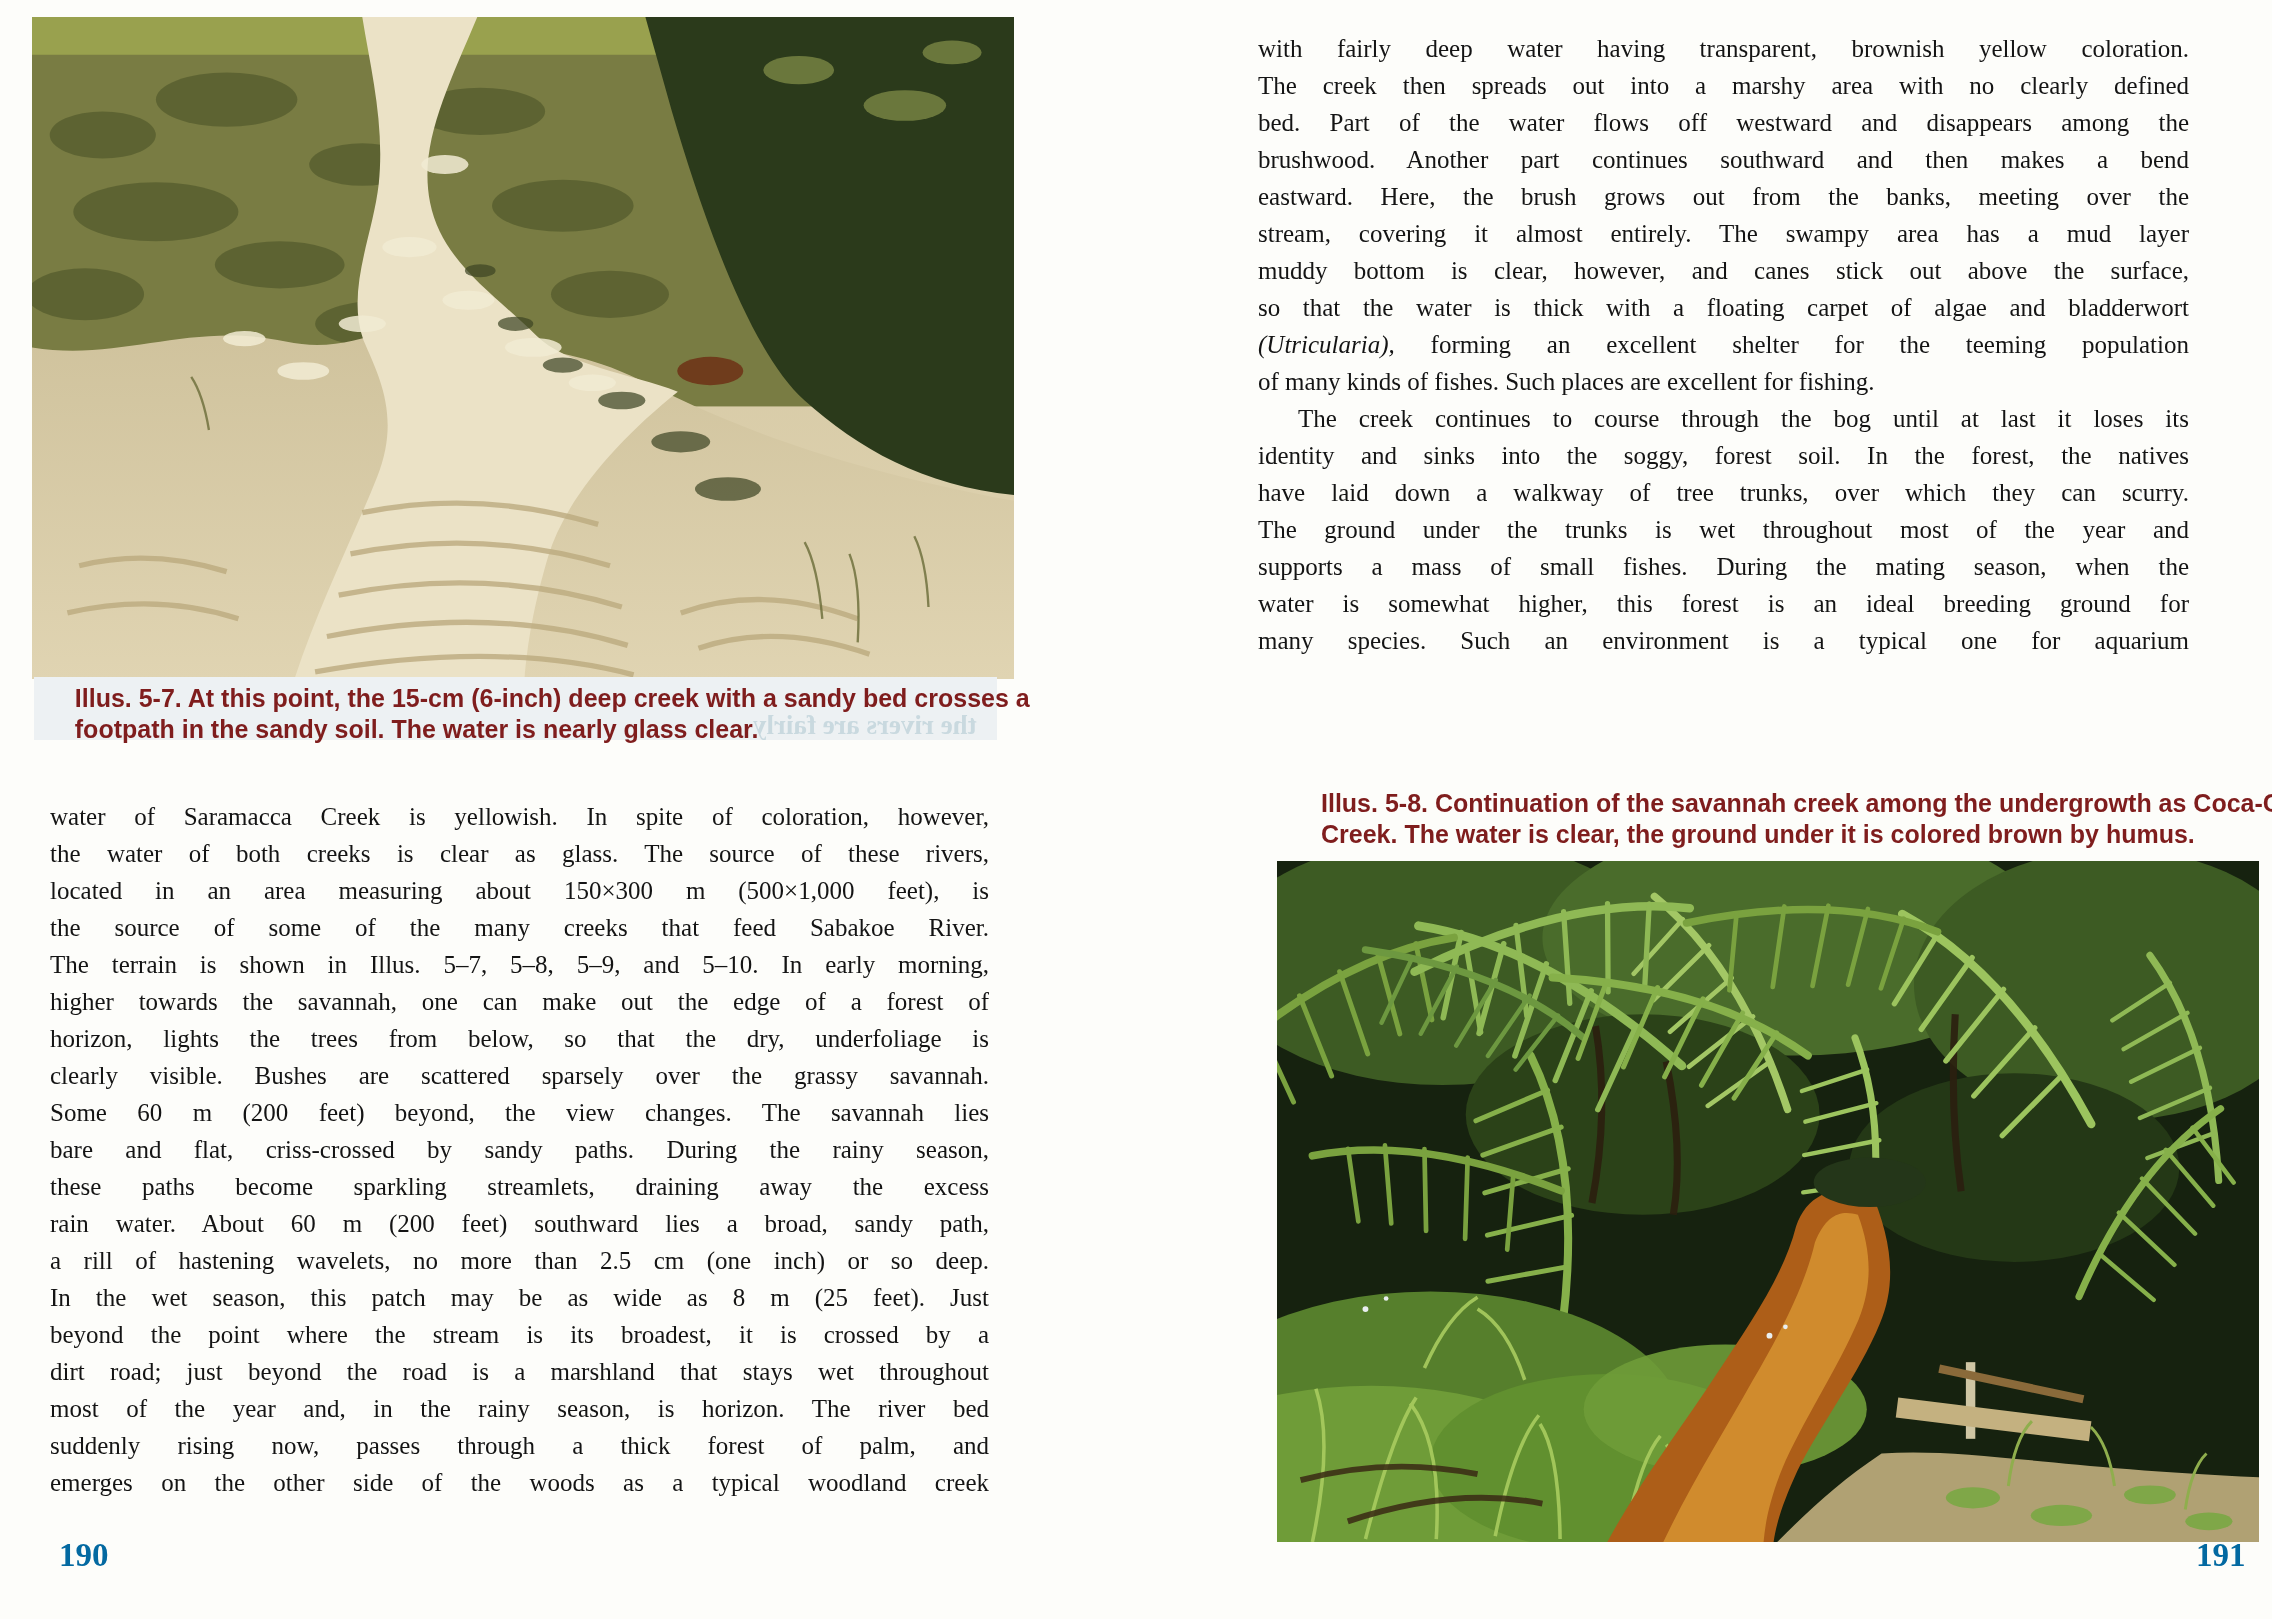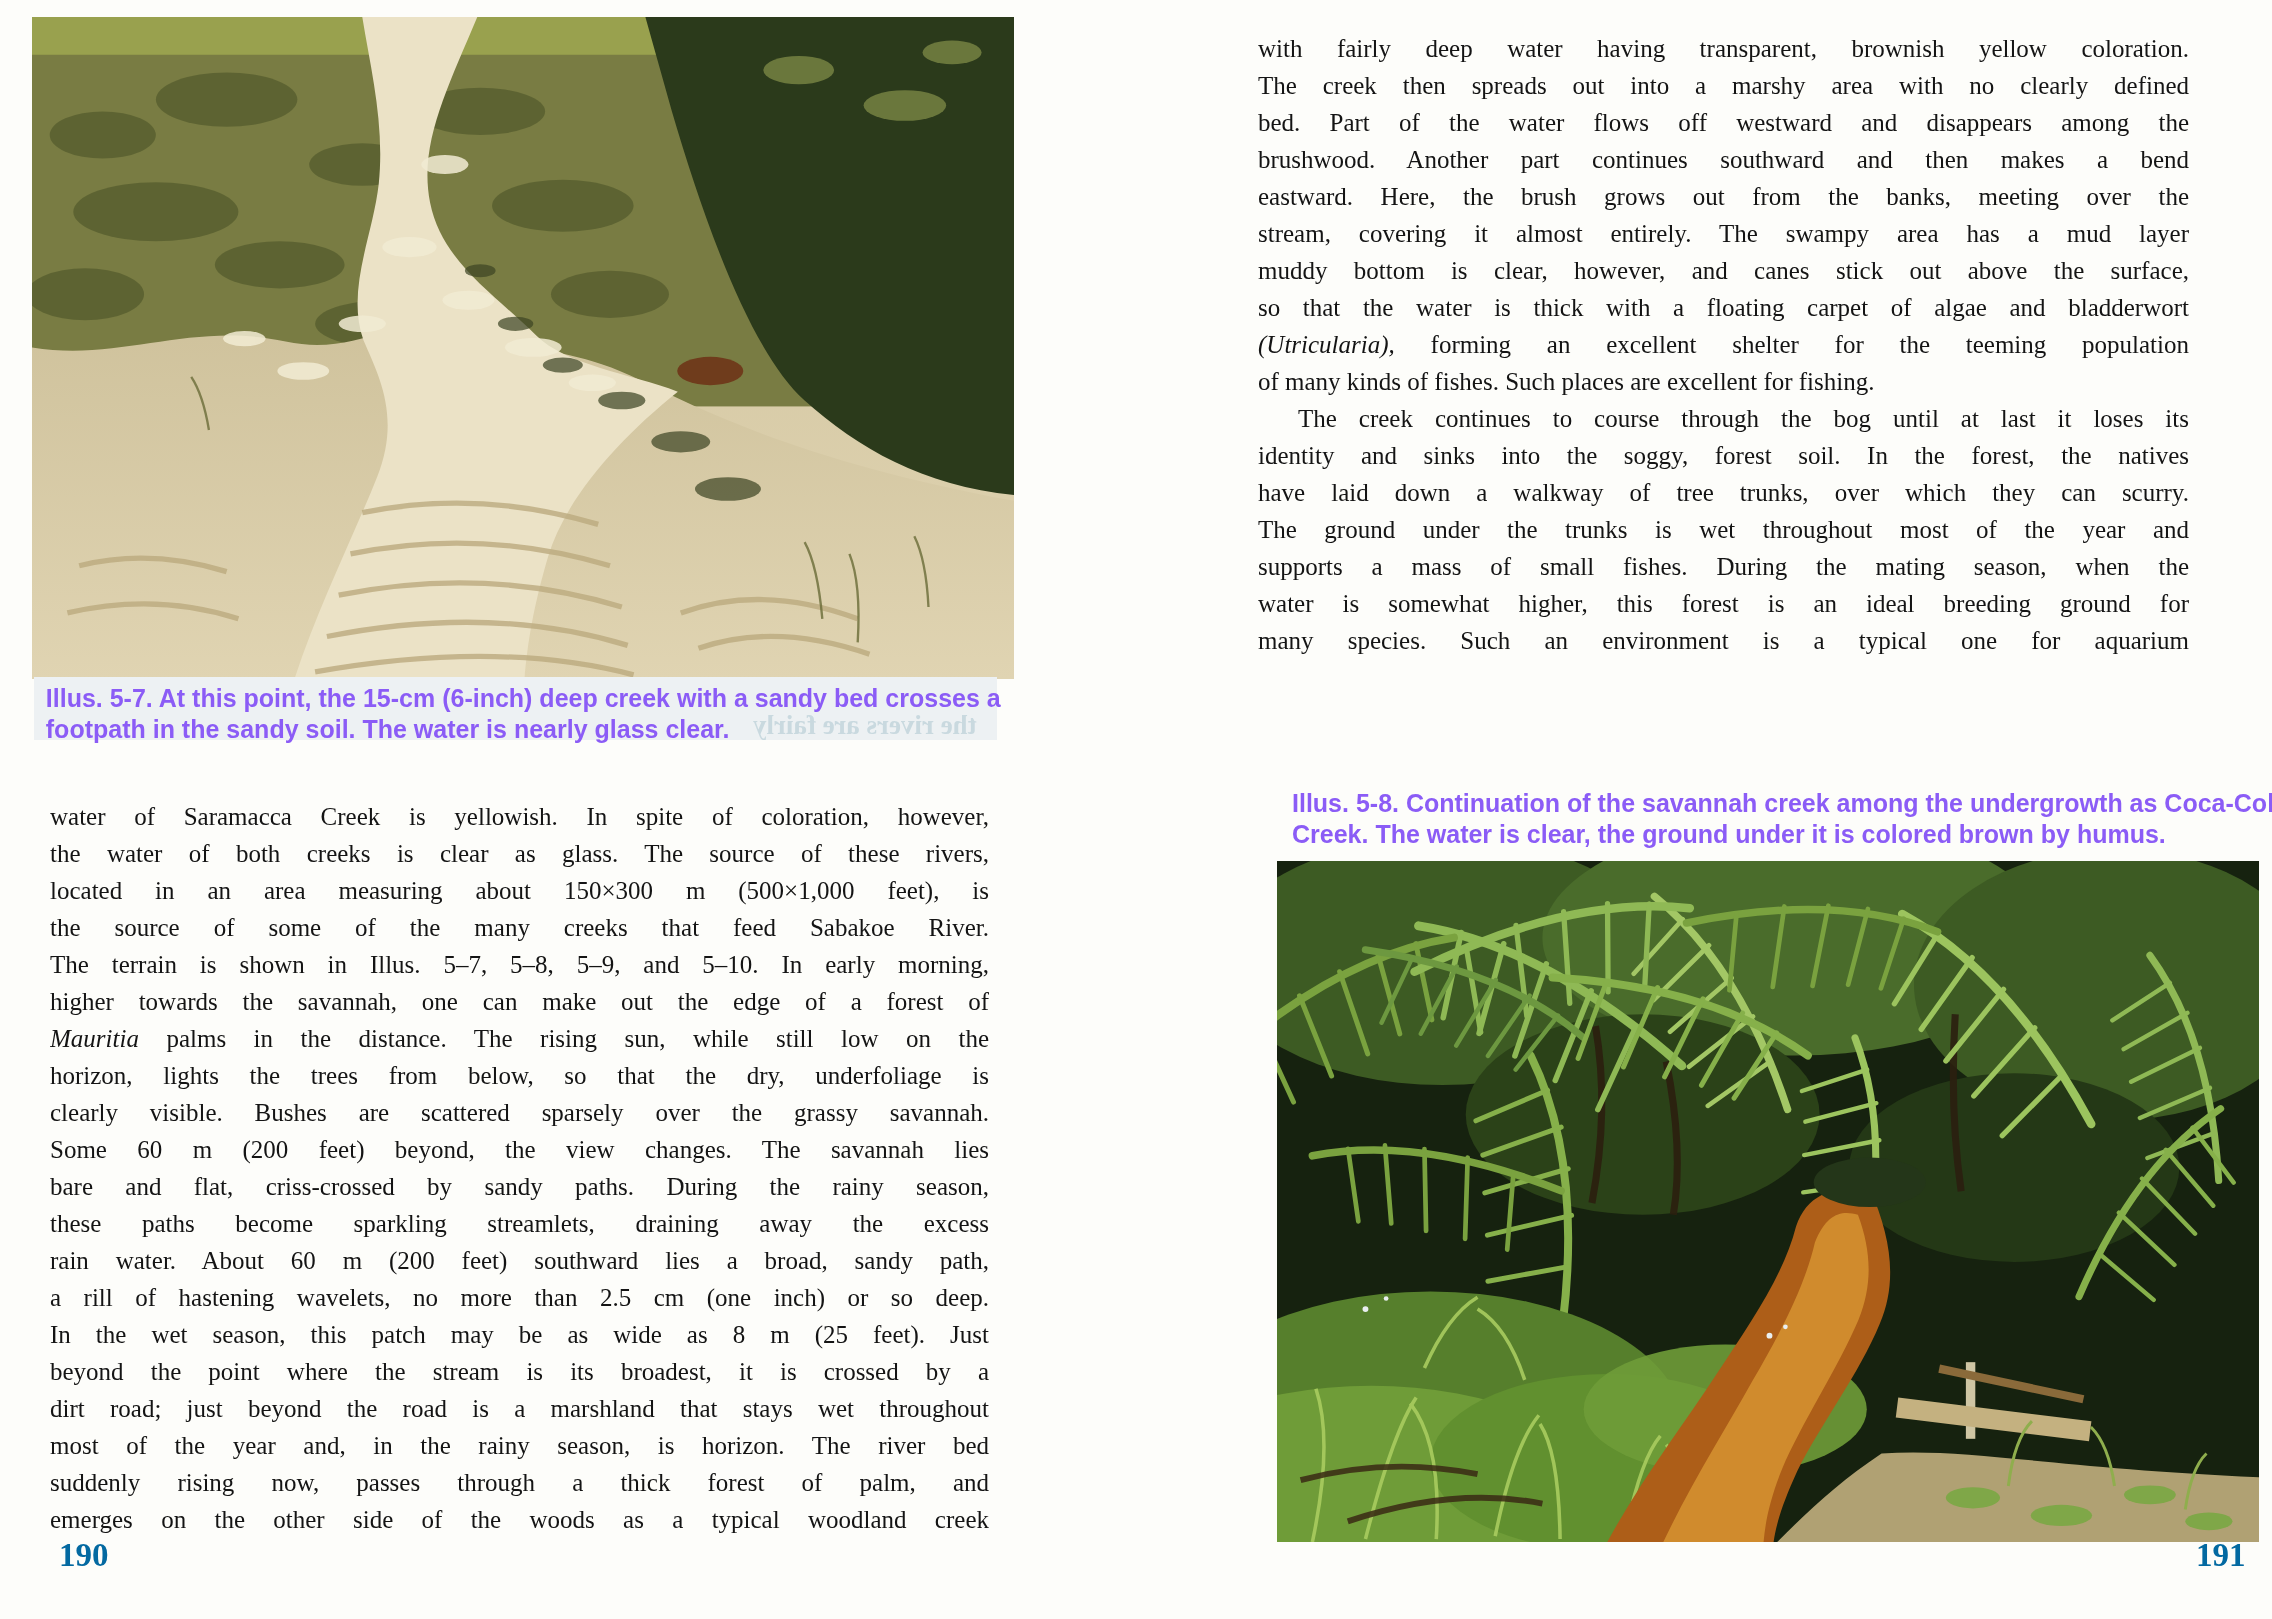--- a/index.html
+++ b/index.html
@@ -11,22 +11,22 @@
   .photo{position:absolute;display:block}
   .photo-left{left:32px;top:16.5px;width:982px;height:662px}
   .photo-right{left:1277px;top:861px;width:982px;height:681px}
 
   .caption-strip{
     position:absolute;left:34px;top:677px;width:963px;height:63px;
     background:#edf1f3;padding:5.9px 0 0 11.8px;box-sizing:border-box;
   }
   .cap-line{
     font-family:"Liberation Sans", sans-serif;font-weight:bold;
-    font-size:25px;line-height:31px;color:#8b5cf6;white-space:nowrap;
-    position:relative;z-index:2;
+    font-size:25px;line-height:31px;color:#7f1d1d;white-space:nowrap;
+    position:relative;z-index:2;margin-left:29px;
   }
   .ghost{
     position:absolute;right:20px;top:33px;z-index:1;
     transform:scaleX(-1);color:#c9d9df;font-weight:bold;font-size:27px;
     font-family:"Liberation Serif", serif;white-space:nowrap;
   }
   .caption-right{
     position:absolute;left:1292px;top:788px;width:971px;
   }
   .caption-right .cap-line{font-size:25px;line-height:31px}
@@ -129,21 +129,20 @@
     <div class="cap-line">footpath in the sandy soil. The water is nearly glass clear.</div>
   </div>
 
   <div class="body-col left-col">
       <div class="tline">water of Saramacca Creek is yellowish. In spite of coloration, however,</div>
       <div class="tline">the water of both creeks is clear as glass. The source of these rivers,</div>
       <div class="tline">located in an area measuring about 150×300 m (500×1,000 feet), is</div>
       <div class="tline">the source of some of the many creeks that feed Sabakoe River.</div>
       <div class="tline">The terrain is shown in Illus. 5–7, 5–8, 5–9, and 5–10. In early morning,</div>
       <div class="tline">higher towards the savannah, one can make out the edge of a forest of</div>
-      <div class="tline"><i>Mauritia</i> palms in the distance. The rising sun, while still low on the</div>
       <div class="tline">horizon, lights the trees from below, so that the dry, underfoliage is</div>
       <div class="tline">clearly visible. Bushes are scattered sparsely over the grassy savannah.</div>
       <div class="tline">Some 60 m (200 feet) beyond, the view changes. The savannah lies</div>
       <div class="tline">bare and flat, criss-crossed by sandy paths. During the rainy season,</div>
       <div class="tline">these paths become sparkling streamlets, draining away the excess</div>
       <div class="tline">rain water. About 60 m (200 feet) southward lies a broad, sandy path,</div>
       <div class="tline">a rill of hastening wavelets, no more than 2.5 cm (one inch) or so deep.</div>
       <div class="tline">In the wet season, this patch may be as wide as 8 m (25 feet). Just</div>
       <div class="tline">beyond the point where the stream is its broadest, it is crossed by a</div>
       <div class="tline">dirt road; just beyond the road is a marshland that stays wet throughout</div>

